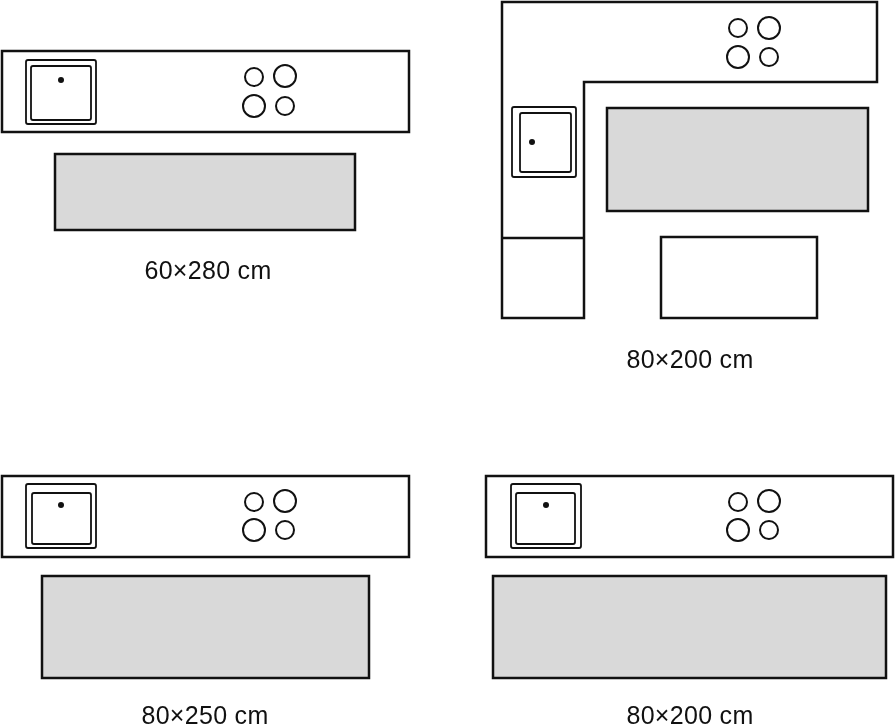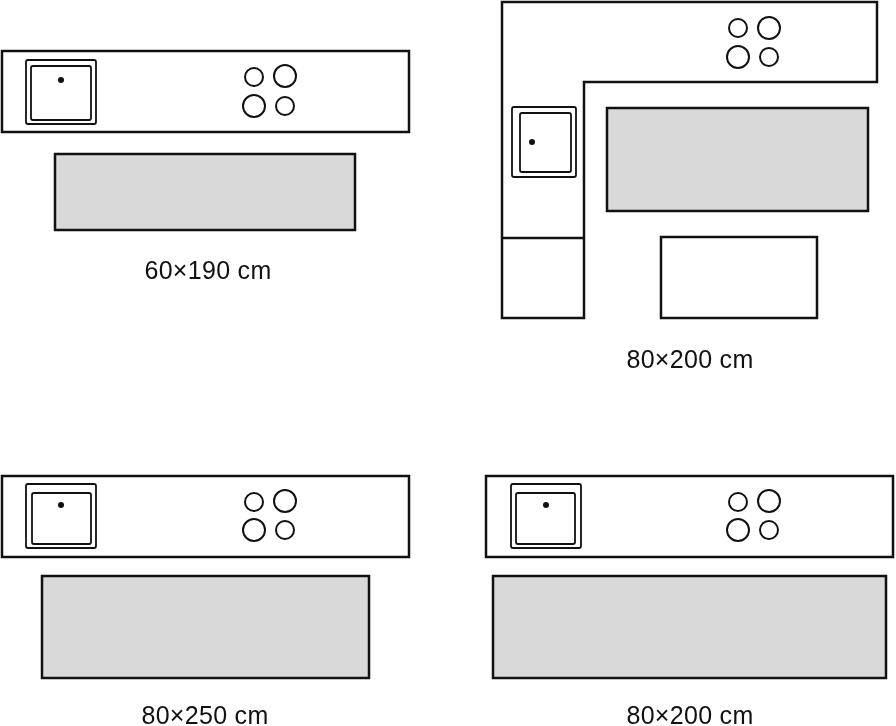--- a/index.html
+++ b/index.html
@@ -76,16 +76,16 @@
       </g>
       <g>
         <circle cx="738" cy="502" r="9" fill="none" stroke="#111111" stroke-width="2"></circle>
         <circle cx="769" cy="501" r="11" fill="none" stroke="#111111" stroke-width="2"></circle>
         <circle cx="738" cy="530" r="11" fill="none" stroke="#111111" stroke-width="2"></circle>
         <circle cx="769" cy="530" r="9" fill="none" stroke="#111111" stroke-width="2"></circle>
       </g>
     </g>
   </svg>
 
-<div class="label" style="left:208px; top:256px;">60×190 cm</div>
+<div class="label" style="left:208px; top:256px;">60×280 cm</div>
 <div class="label" style="left:690px; top:345px;">80×200 cm</div>
 <div class="label" style="left:205px; top:701px;">80×250 cm</div>
 <div class="label" style="left:690px; top:701px;">80×200 cm</div>
 
 </body></html>

